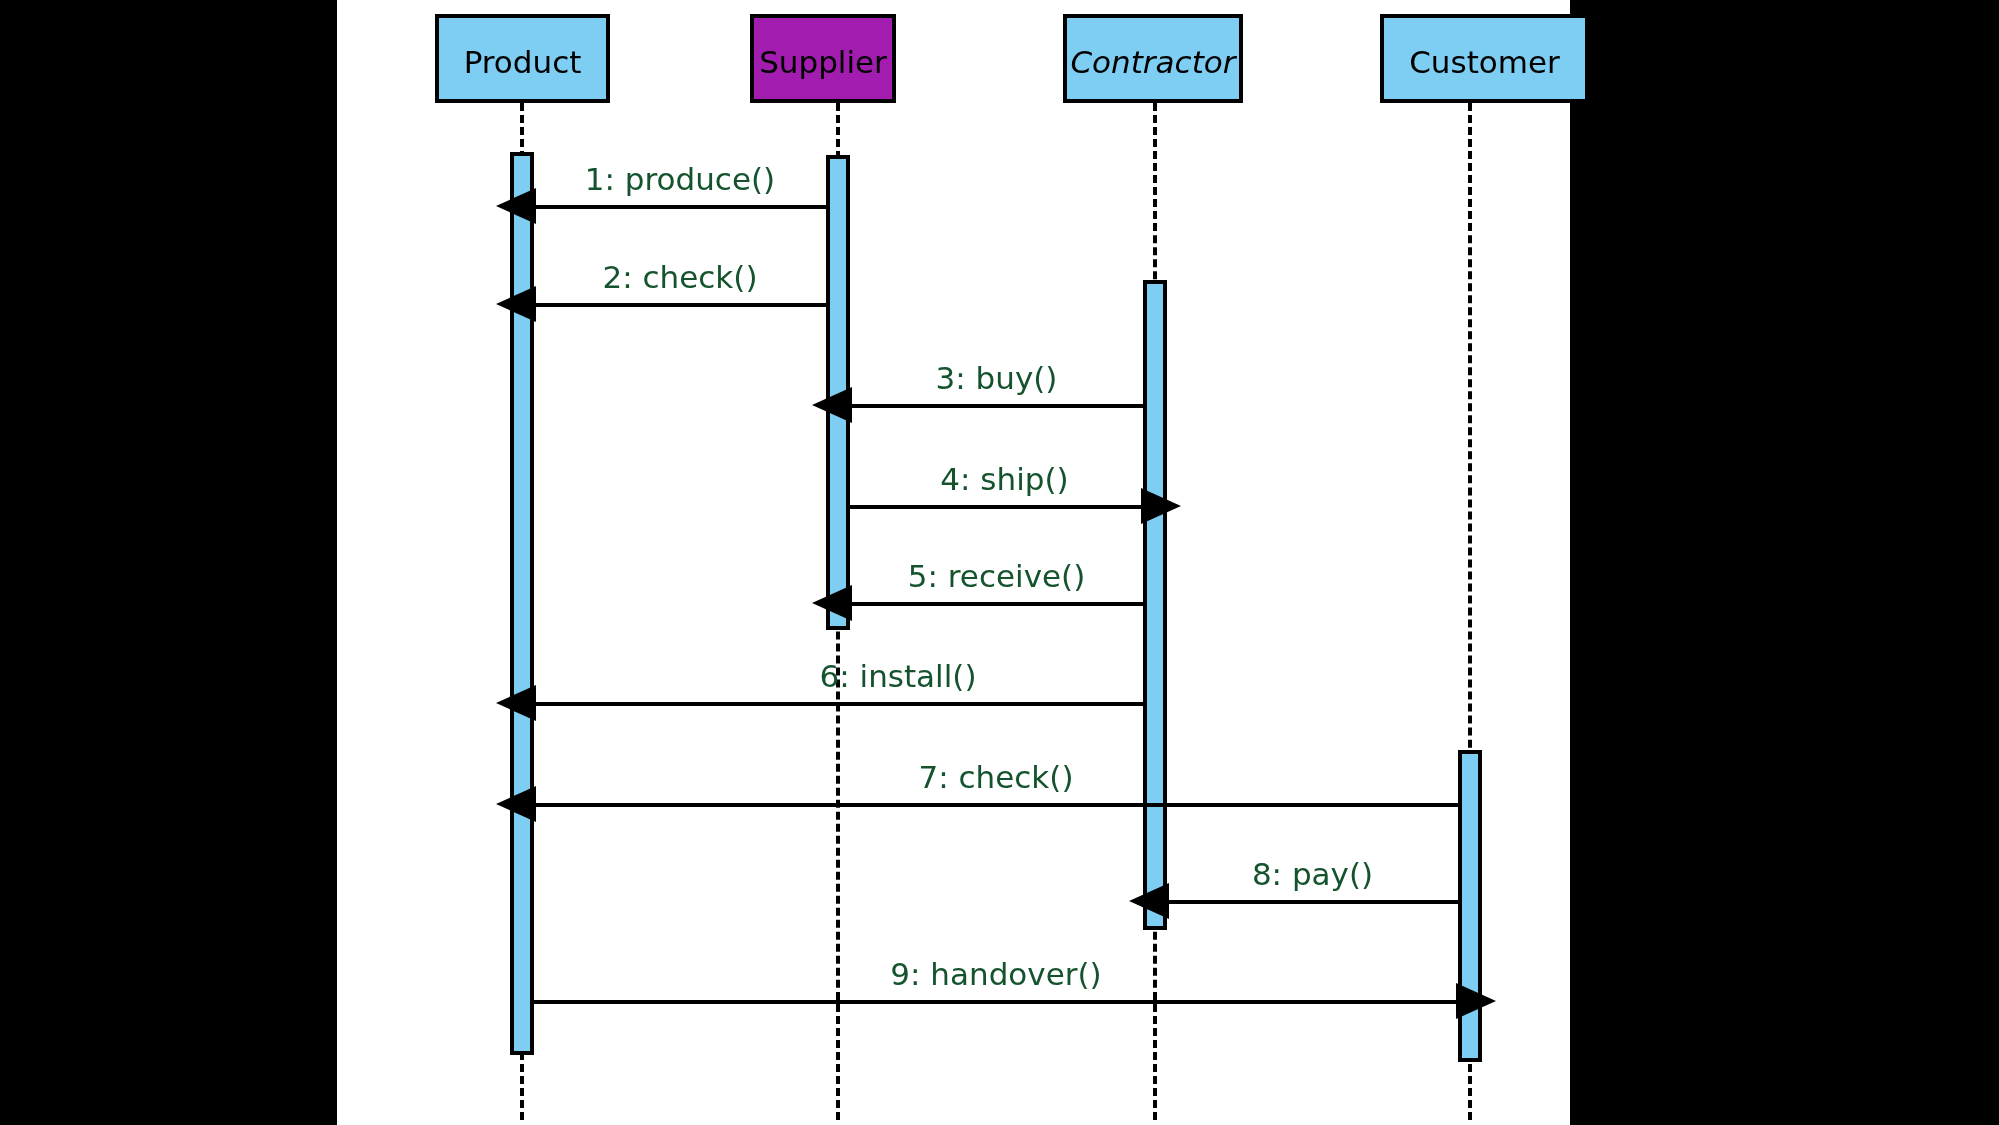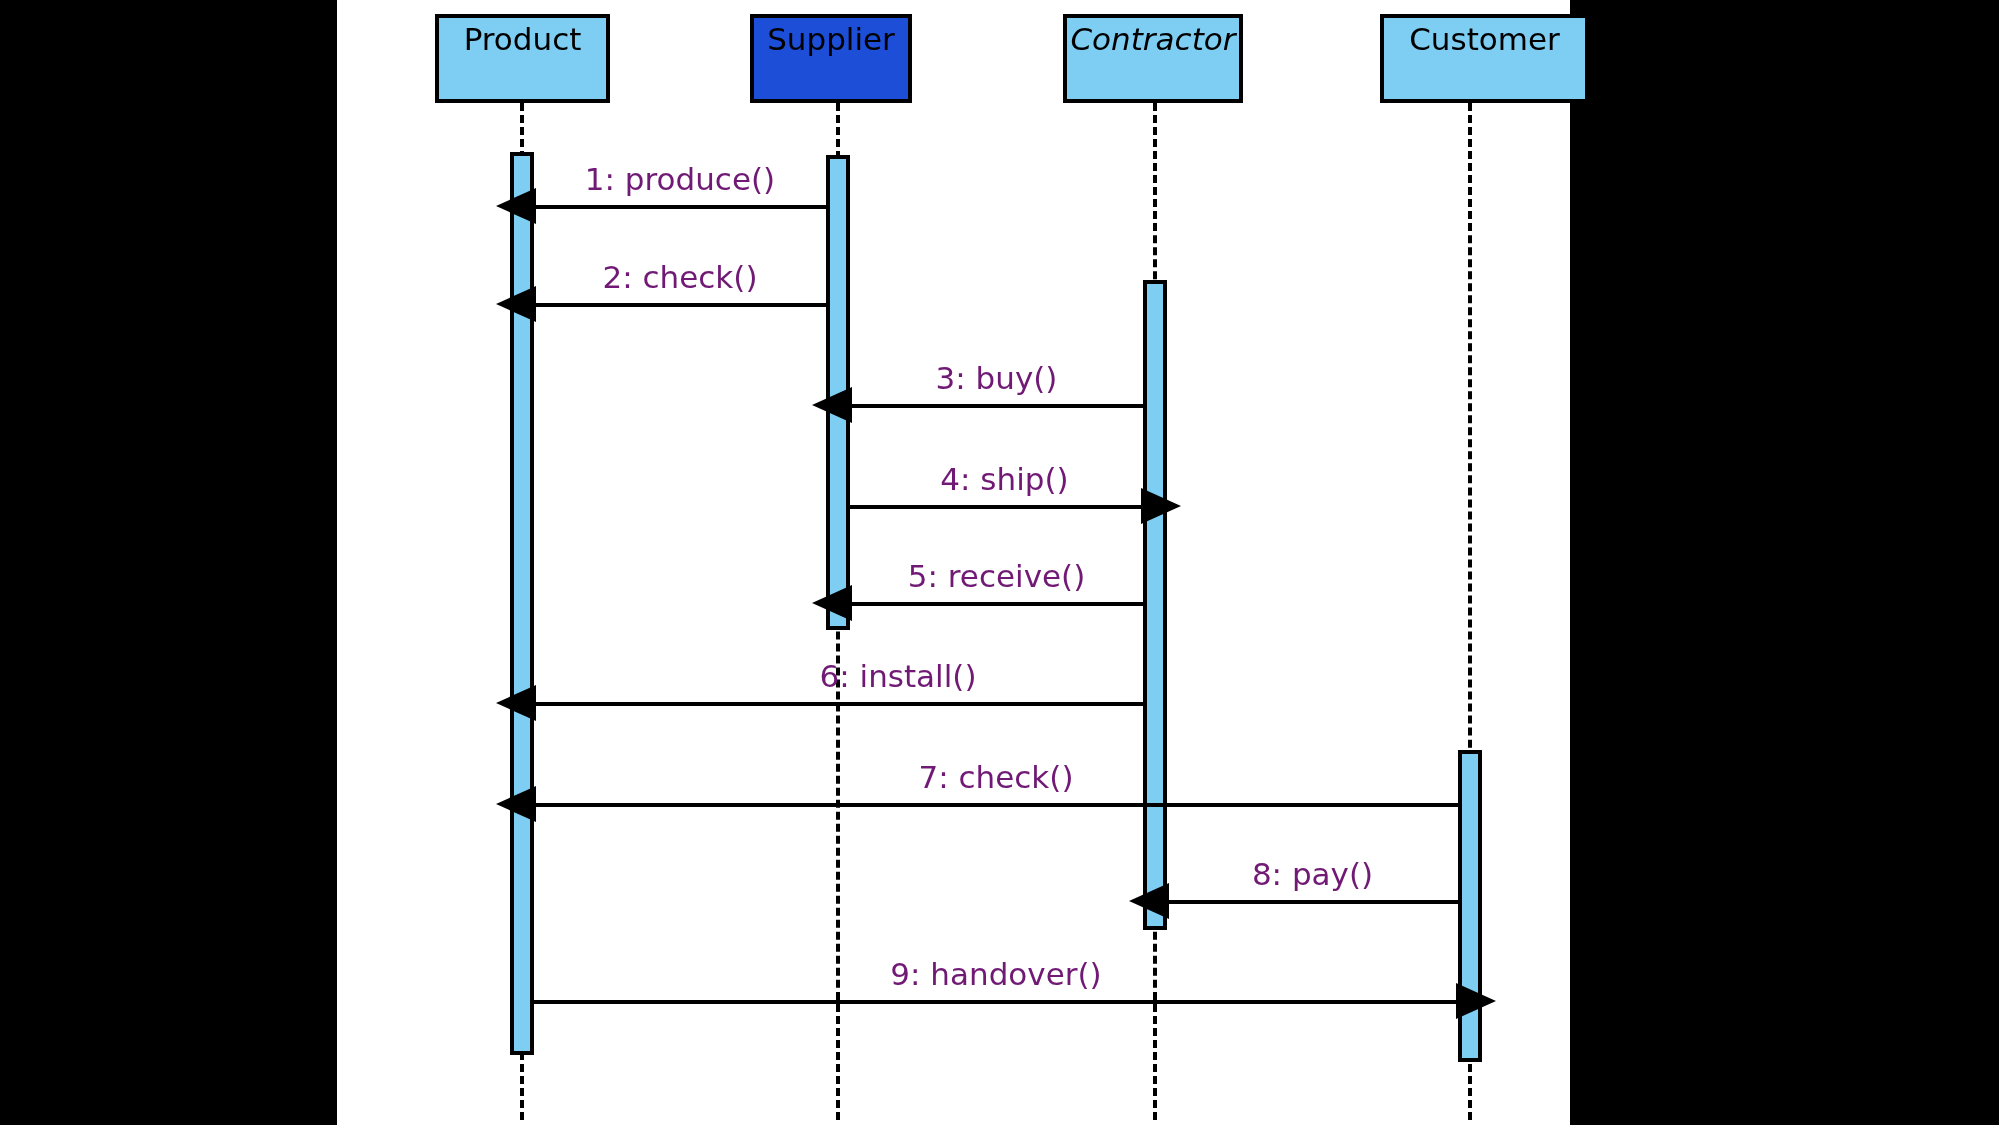--- a/index.html
+++ b/index.html
@@ -37,20 +37,21 @@
     align-items: flex-start;
     overflow: hidden;
   }
   .lifeline-box .lifeline-title {
     font-size: 31px;
     line-height: 1;
     color: #000000;
     padding-top: 6px;
     white-space: nowrap;
     font-family: "DejaVu Sans", sans-serif;
+    margin-top: 23px;
   }
   
   .lifeline-stem {
     position: absolute;
     width: 0;
     border-left: 4px dashed #000000;
   }
   
   .activation {
     position: absolute;
@@ -86,36 +87,36 @@
   }
   .arrow-head.to-right {
     right: -38px;
     border-left: 40px solid #000000;
   }
   .message-label {
     position: absolute;
     bottom: 10px;
     font-size: 31px;
     line-height: 1;
-    color: #701a75;
+    color: #14532d;
     white-space: nowrap;
     font-family: "DejaVu Sans", sans-serif;
   }
 </style>
 </head>
 <body>
 
 <div id="stage">
   <div id="canvas">
     <div id="lifelines-layer">
         <div class="lifeline-box" style="left: 98px; top: 14px; width: 175px; height: 89px; background: rgb(126, 205, 242); border-color: rgb(0, 0, 0);">
           <span class="lifeline-title">Product</span>
         </div>
         <div class="lifeline-stem" style="left: 183px; top: 103px; height: 1017px; border-left-color: rgb(0, 0, 0);"></div>
-        <div class="lifeline-box" style="left: 413px; top: 14px; width: 162px; height: 89px; background: #1d4ed8; border-color: rgb(0, 0, 0);">
+        <div class="lifeline-box" style="left: 413px; top: 14px; width: 146px; height: 89px; background: #a21caf; border-color: rgb(0, 0, 0);">
           <span class="lifeline-title">Supplier</span>
         </div>
         <div class="lifeline-stem" style="left: 499px; top: 103px; height: 1017px; border-left-color: rgb(0, 0, 0);"></div>
         <div class="lifeline-box" style="left: 726px; top: 14px; width: 180px; height: 89px; background: rgb(126, 205, 242); border-color: rgb(0, 0, 0); font-style: italic;">
           <span class="lifeline-title">Contractor</span>
         </div>
         <div class="lifeline-stem" style="left: 816px; top: 103px; height: 1017px; border-left-color: rgb(0, 0, 0);"></div>
         <div class="lifeline-box" style="left: 1043px; top: 14px; width: 209px; height: 89px; background: rgb(126, 205, 242); border-color: rgb(0, 0, 0);">
           <span class="lifeline-title">Customer</span>
         </div>

